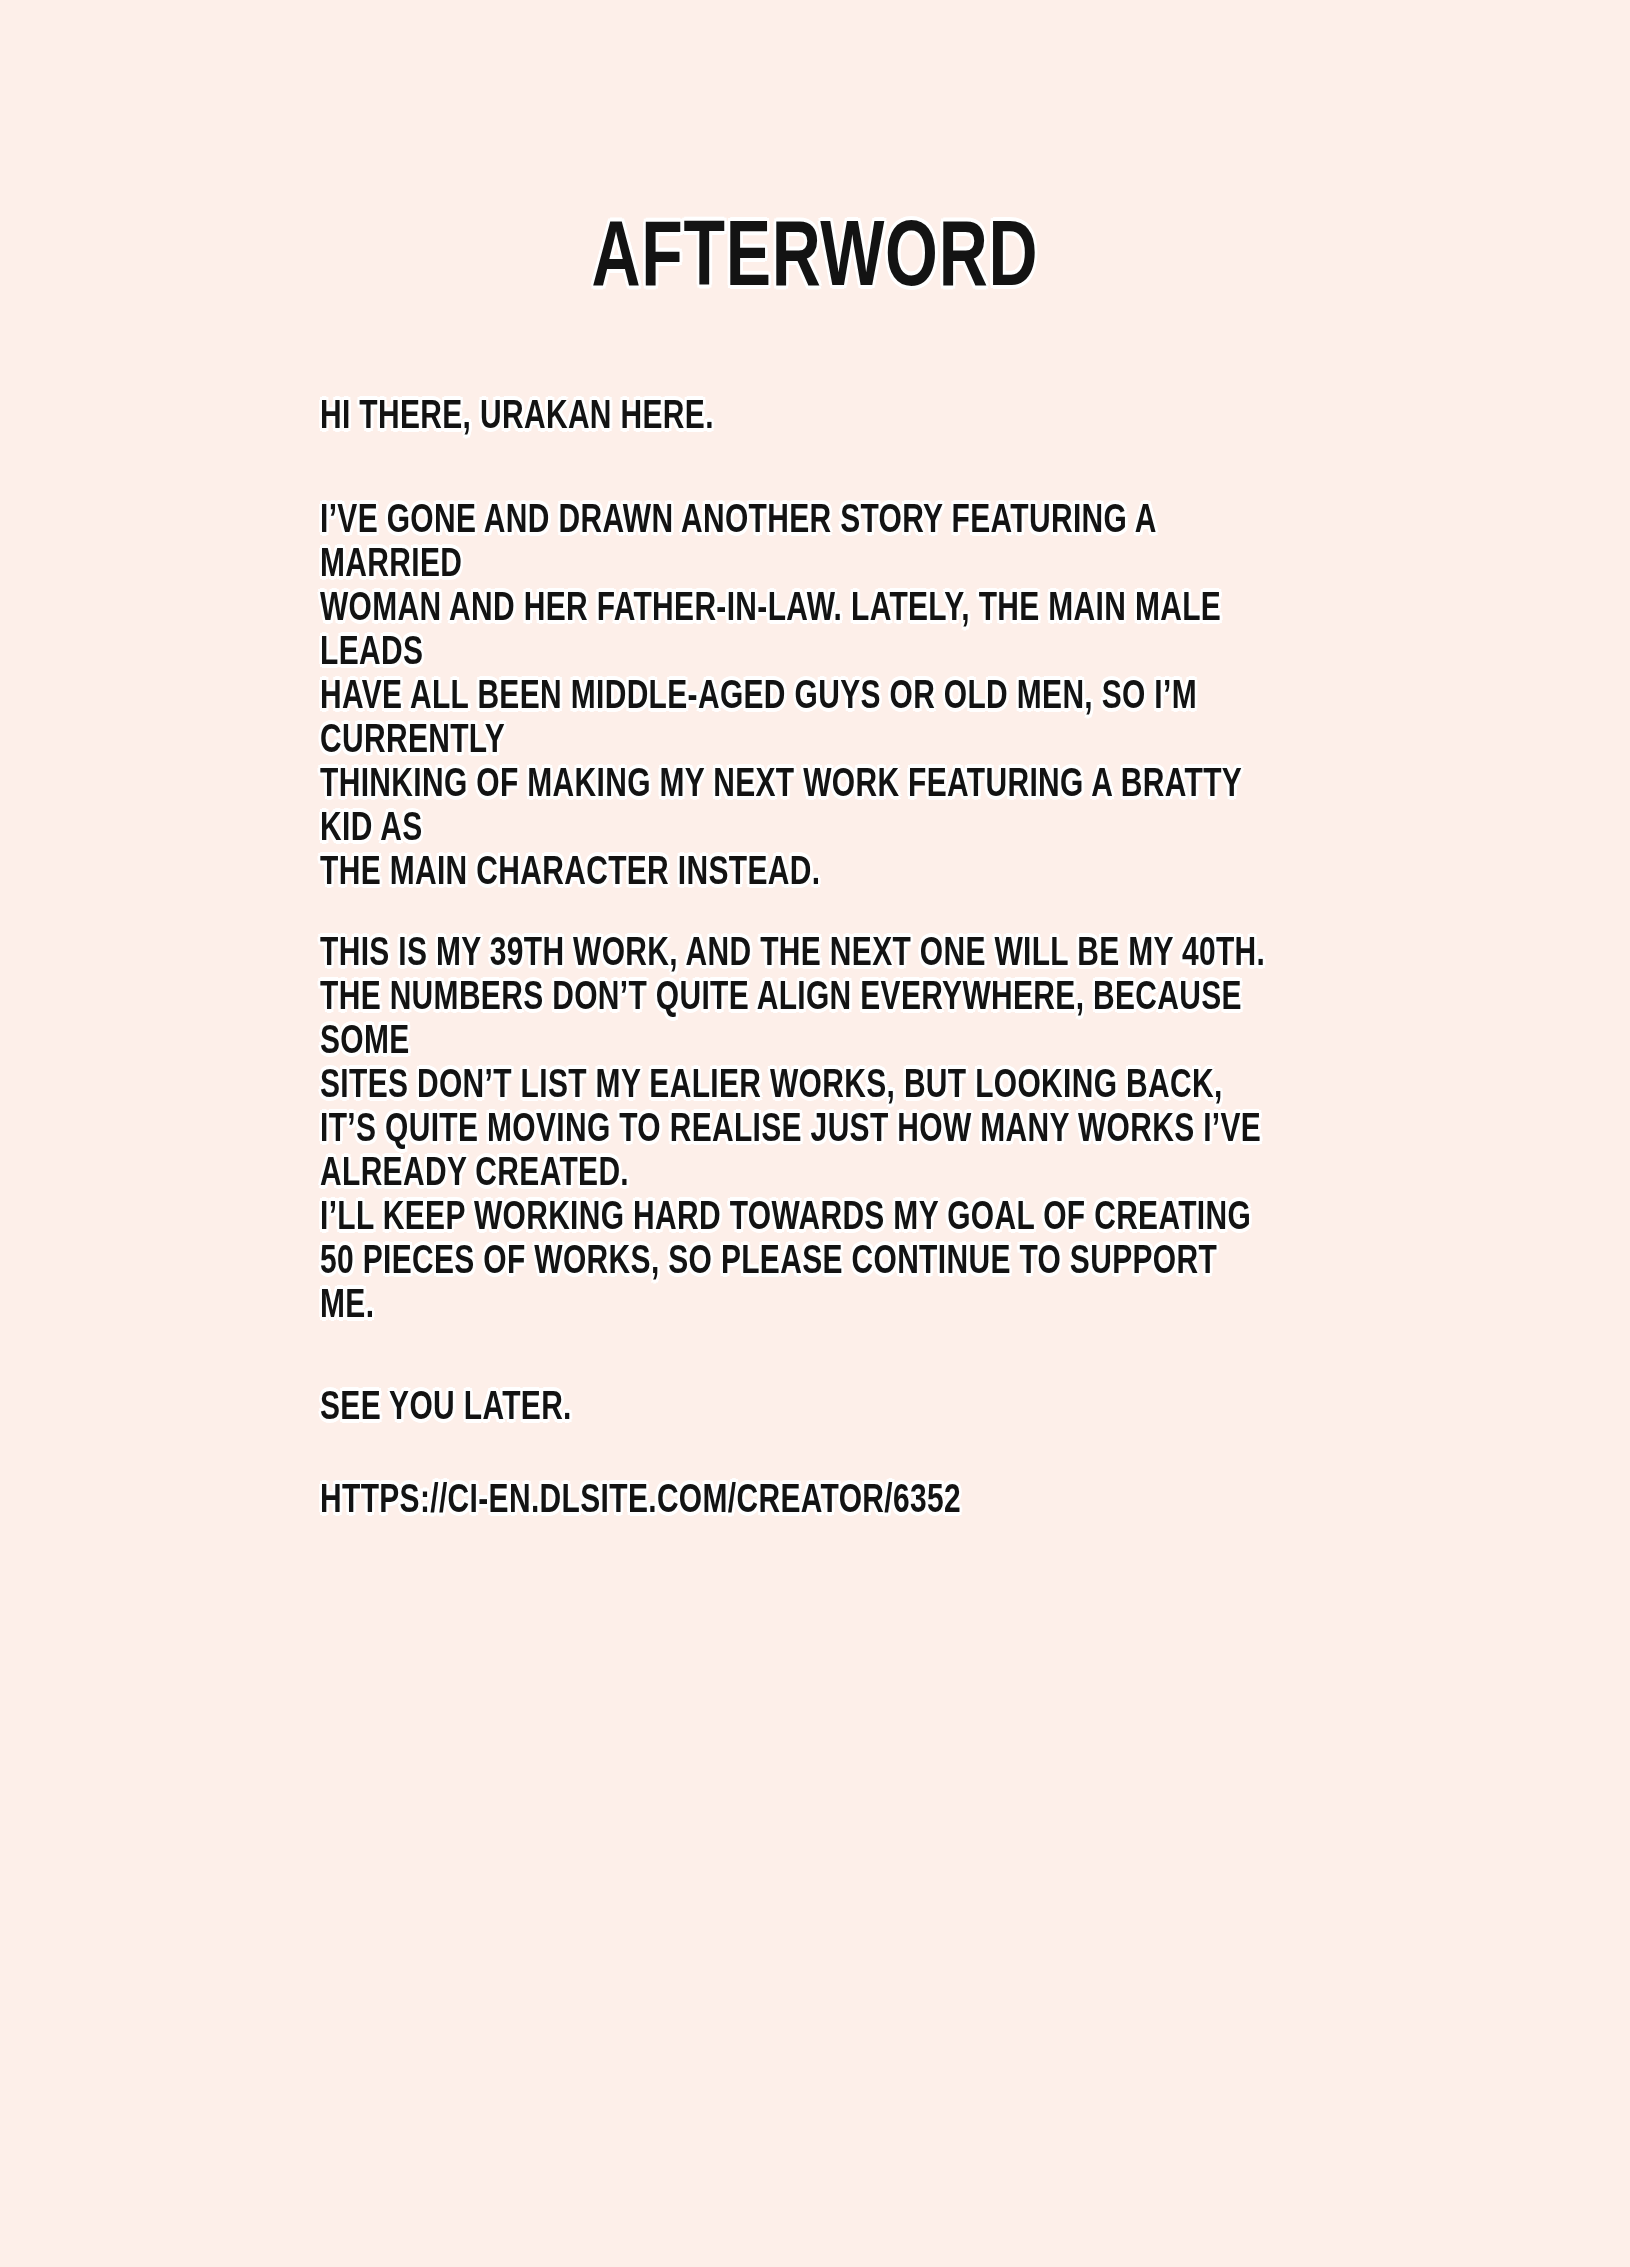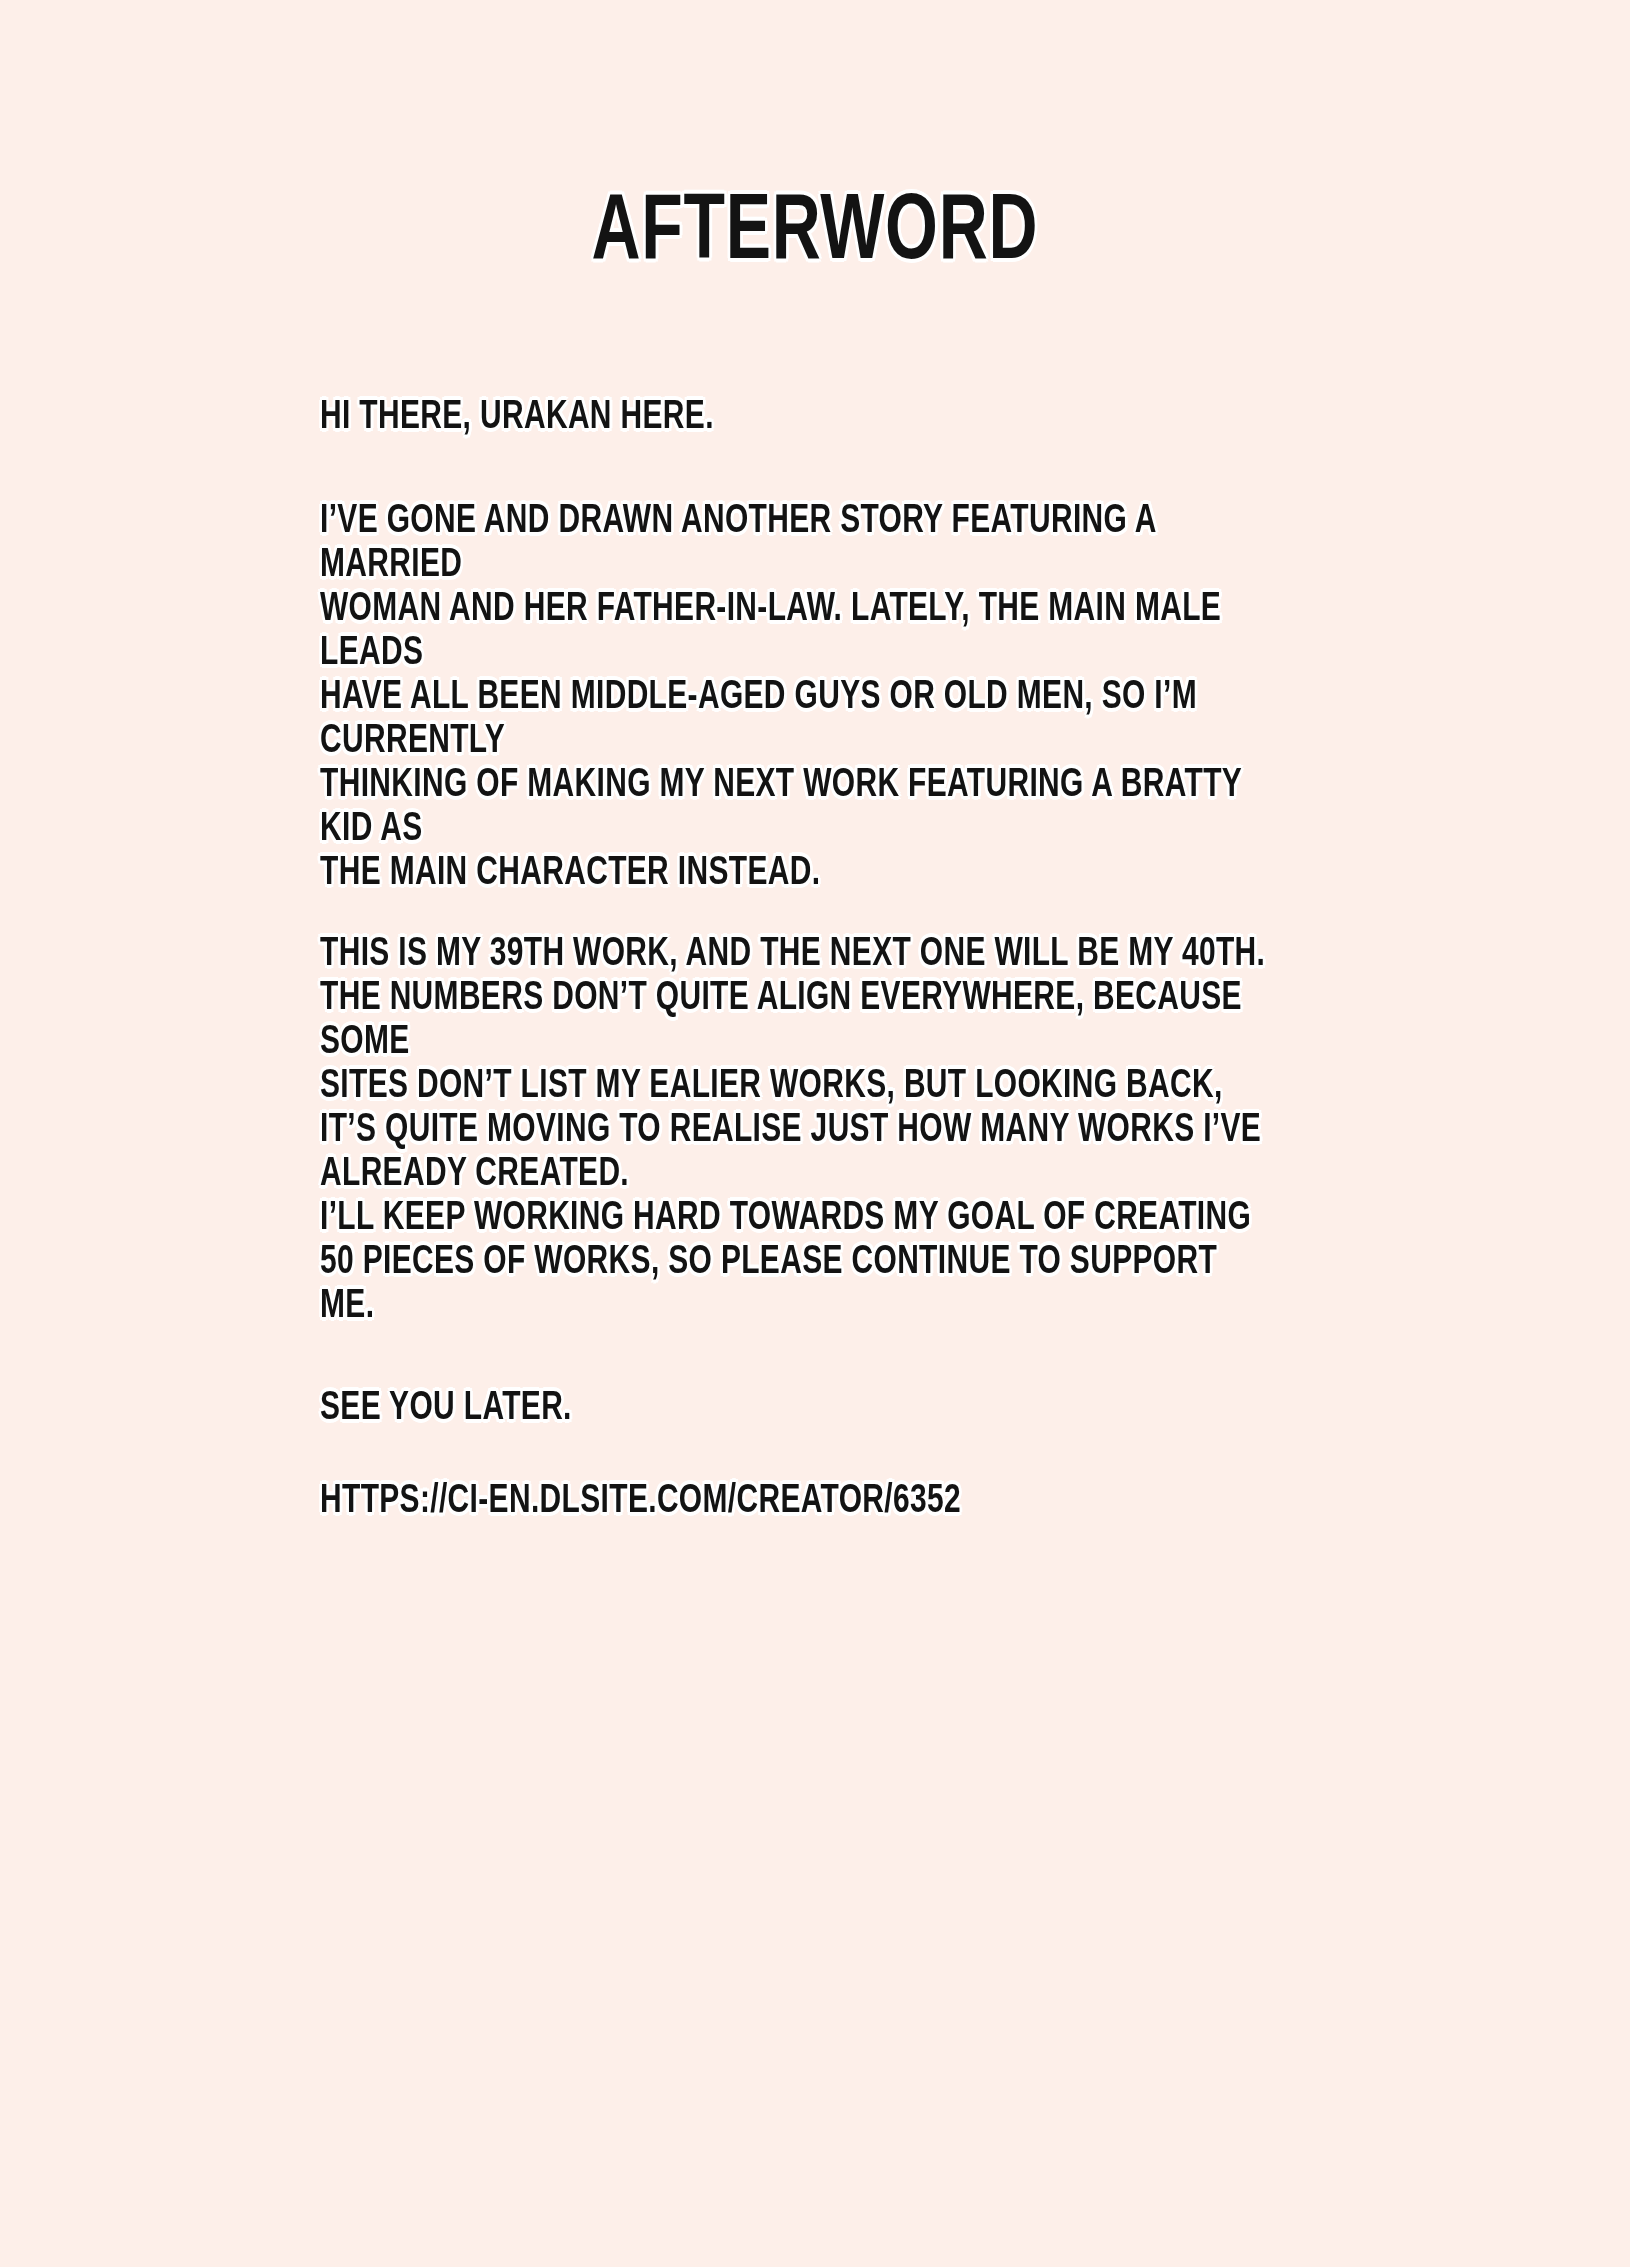--- a/index.html
+++ b/index.html
@@ -17,21 +17,21 @@
   .halo {
     color: #131313;
     text-shadow:
       -2.9px -2.9px 0 #ffffff,  2.9px -2.9px 0 #ffffff,
       -2.9px  2.9px 0 #ffffff,  2.9px  2.9px 0 #ffffff,
       -3.9px  0   0 #ffffff,  3.9px  0   0 #ffffff,
        0   -3.9px 0 #ffffff,  0    3.9px 0 #ffffff;
   }
   .title-wrap {
     position: absolute;
-    top: 180px;
+    top: 207px;
     left: 0;
     width: 1630px;
     text-align: center;
   }
   .title {
     display: inline-block;
     font-size: 93px;
     font-weight: bold;
     letter-spacing: 1px;
     line-height: 1.0;

